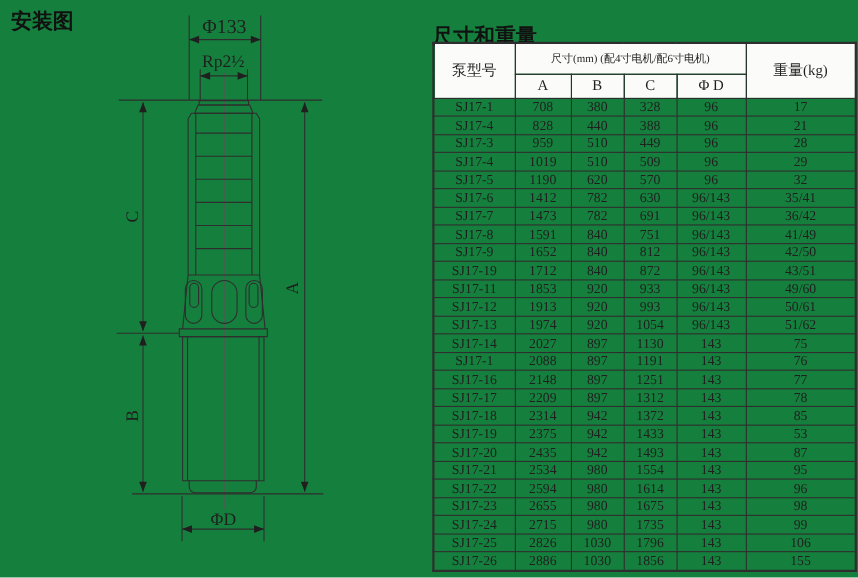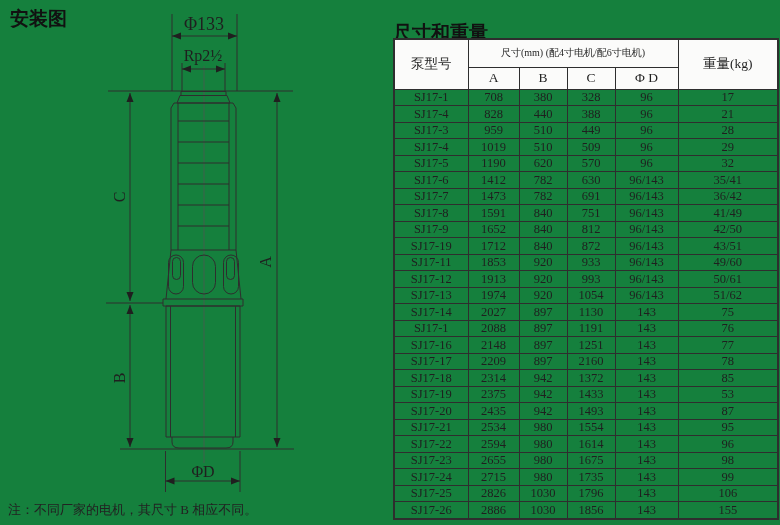--- a/index.html
+++ b/index.html
@@ -261,21 +261,21 @@
           <td>2148</td>
           <td>897</td>
           <td>1251</td>
           <td>143</td>
           <td>77</td>
         </tr>
         <tr>
           <td>SJ17-17</td>
           <td>2209</td>
           <td>897</td>
-          <td>2160</td>
+          <td>1312</td>
           <td>143</td>
           <td>78</td>
         </tr>
         <tr>
           <td>SJ17-18</td>
           <td>2314</td>
           <td>942</td>
           <td>1372</td>
           <td>143</td>
           <td>85</td>
@@ -340,14 +340,13 @@
           <td>SJ17-26</td>
           <td>2886</td>
           <td>1030</td>
           <td>1856</td>
           <td>143</td>
           <td>155</td>
         </tr>
       </tbody>
   </table>
 
-  <div class="note">注：不同厂家的电机，其尺寸 B 相应不同。</div>
 </div>
 
 </body></html>

